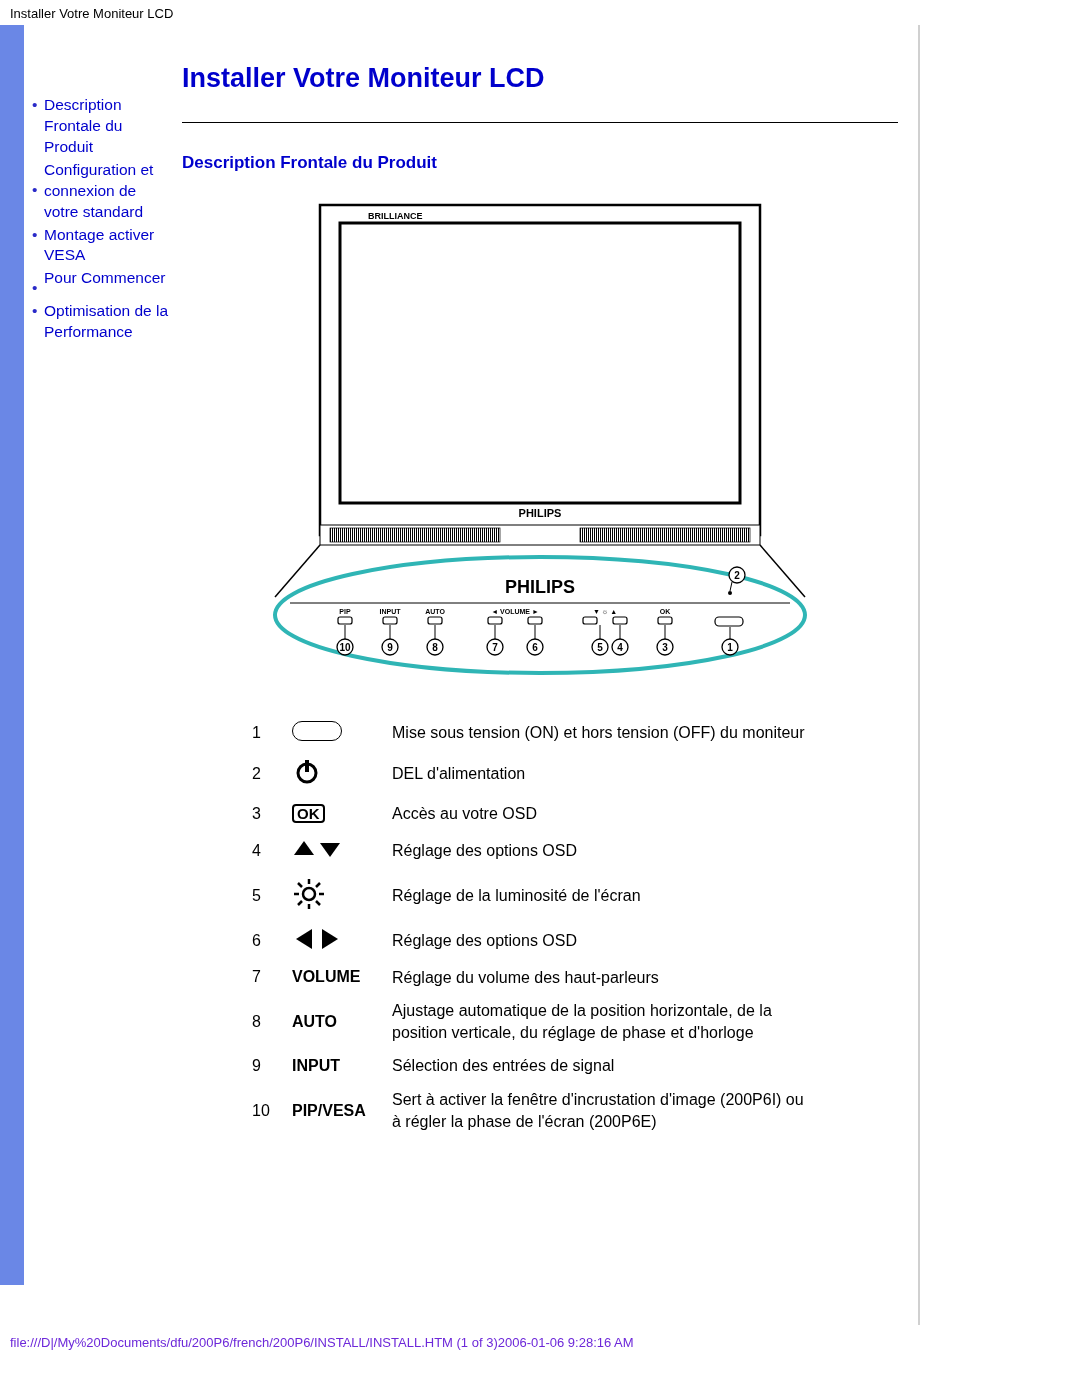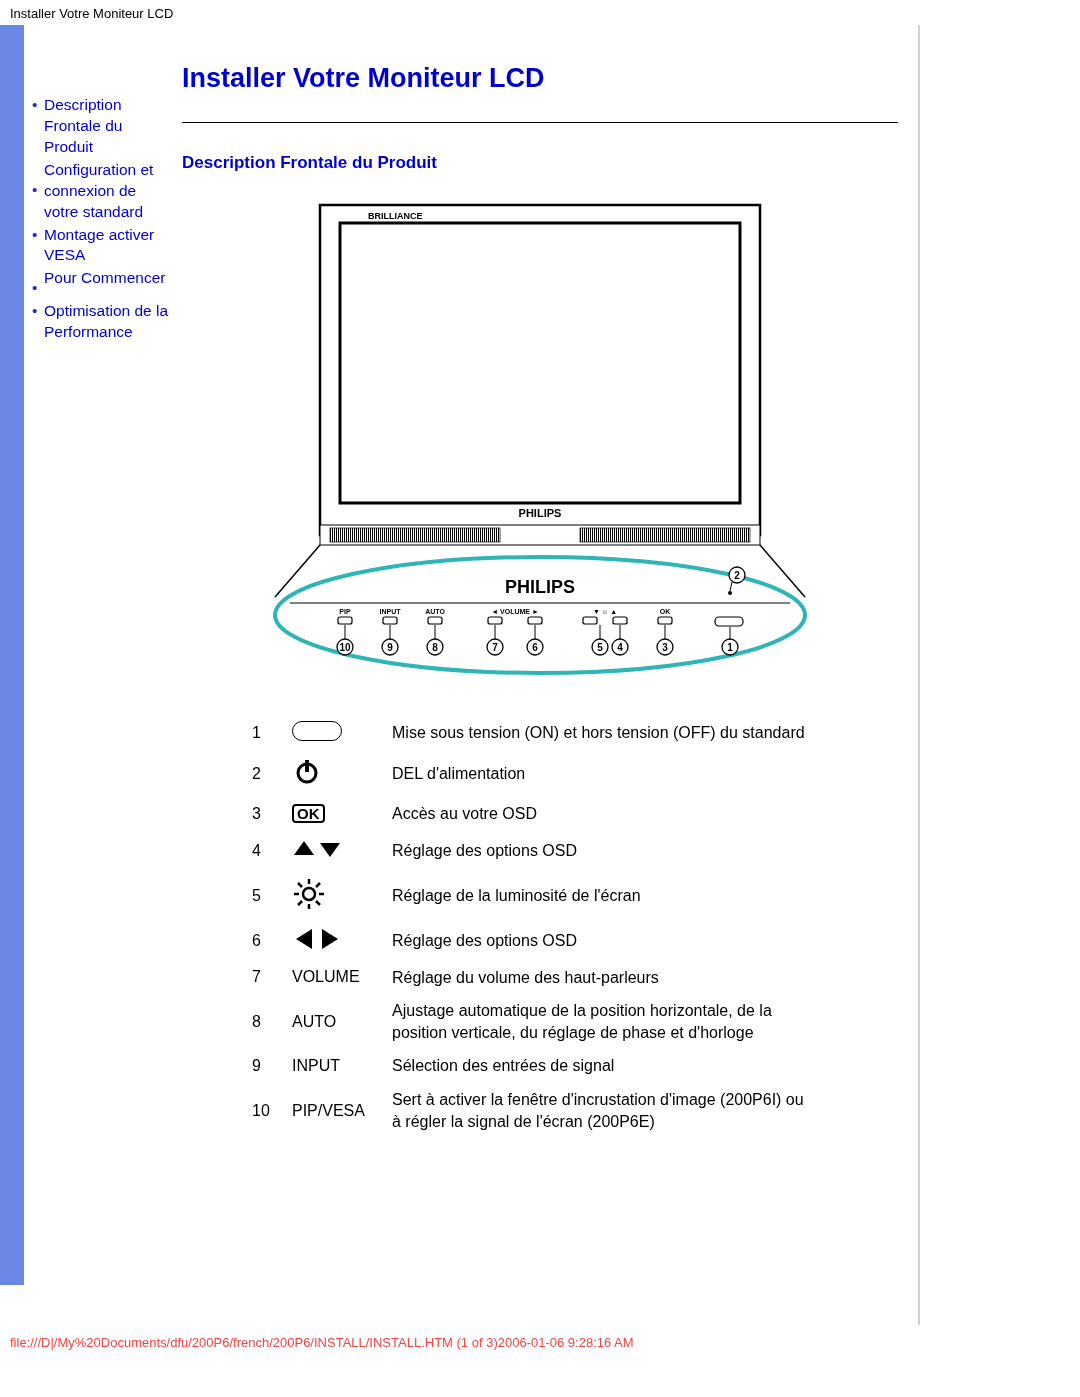--- a/index.html
+++ b/index.html
@@ -75,25 +75,25 @@
     border-collapse: collapse;
     font-size: 16px;
   }
   table.controls td {
     padding: 6px 10px 6px 10px;
     vertical-align: middle;
   }
   td.num { width: 40px; text-align: left; }
   td.icon { width: 100px; text-align: left; }
   td.desc { max-width: 440px; line-height: 1.35; }
-  .icon-bold { font-weight: normal; font-family: Arial, sans-serif; }
+  .icon-bold { font-weight: bold; font-family: Arial, sans-serif; }
   .footer {
     font-size: 13px;
     padding: 10px 0 10px 10px;
-    color: #ef4444;
+    color: #6d28d9;
   }
   
   .monitor-svg { display: block; margin: 0 auto; }
   .ok-box {
     display: inline-block;
     border: 2.5px solid #000;
     border-radius: 4px;
     padding: 0 3px;
     font-weight: bold;
     font-size: 15px;
@@ -244,21 +244,21 @@
             </g>
         </g>
       </svg>
     </div>
 
     <table class="controls">
       <tbody>
           <tr>
         <td class="num">1</td>
         <td class="icon"><span class="power-btn"></span></td>
-        <td class="desc">Mise sous tension (ON) et hors tension (OFF) du standard</td>
+        <td class="desc">Mise sous tension (ON) et hors tension (OFF) du moniteur</td>
       </tr>
       <tr>
         <td class="num">2</td>
         <td class="icon">
           <svg width="30" height="30" viewBox="0 0 30 30">
                 <circle cx="15" cy="16" r="9" fill="none" stroke="#000" stroke-width="3"></circle>
                 <rect x="13" y="3" width="4" height="12" fill="#000"></rect>
               </svg>
         </td>
         <td class="desc">DEL d'alimentation</td>
@@ -319,20 +319,20 @@
       </tr>
       <tr>
         <td class="num">9</td>
         <td class="icon icon-bold">INPUT</td>
         <td class="desc">Sélection des entrées de signal</td>
       </tr>
       <tr>
         <td class="num">10</td>
         <td class="icon icon-bold">PIP/VESA</td>
         <td class="desc" style="white-space:pre-line;">Sert à activer la fenêtre d'incrustation d'image (200P6I) ou
-à régler la signal de l'écran (200P6E)</td>
+à régler la phase de l'écran (200P6E)</td>
       </tr>
     </tbody>
       </table>
   </div>
 </div>
 
 <div class="footer">file:///D|/My%20Documents/dfu/200P6/french/200P6/INSTALL/INSTALL.HTM (1 of 3)2006-01-06 9:28:16 AM</div>
 
 </body></html>

